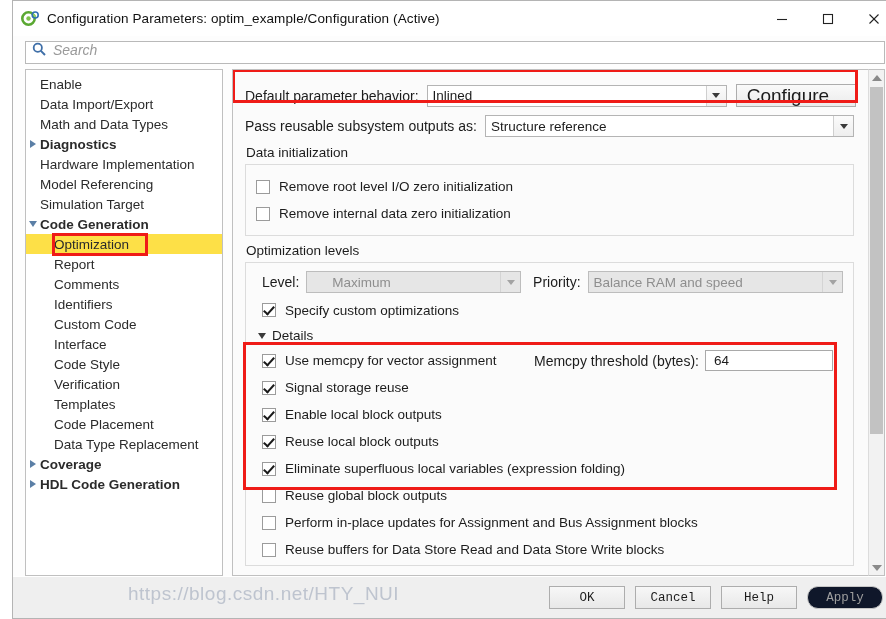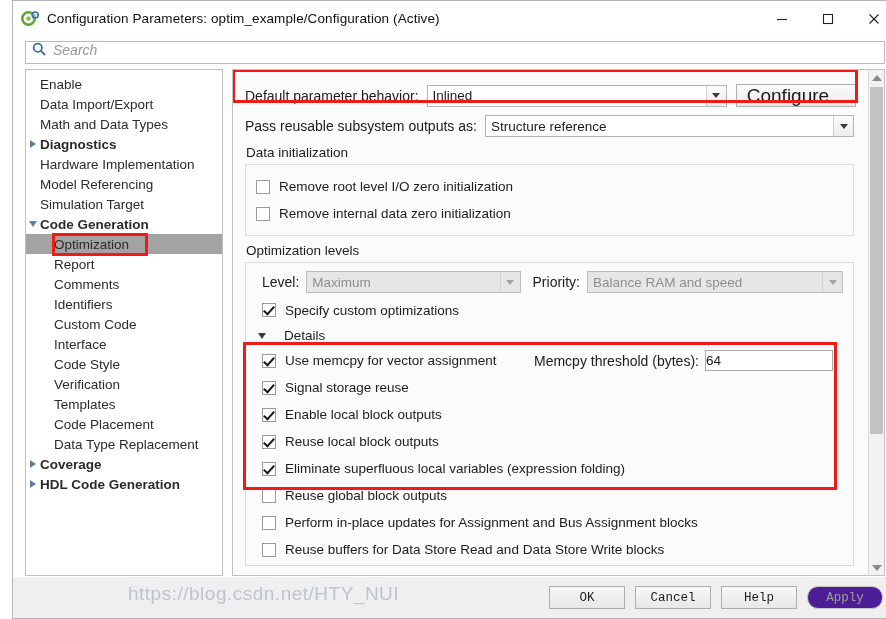--- a/index.html
+++ b/index.html
@@ -118,21 +118,21 @@
   }
   .tnode {
     height: 20px;
     display: flex;
     align-items: center;
     font-size: 13.5px;
     color: #2b2b2b;
     white-space: nowrap;
     position: relative;
   }
-  .tnode.sel { background: #a3a3a3; }
+  .tnode.sel { background: #fde047; }
   .tw-arrow {
     width: 14px;
     display: flex;
     align-items: center;
     justify-content: center;
     flex: 0 0 auto;
   }
   .tw-arrow i {
     display: block;
     width: 0; height: 0;
@@ -308,39 +308,38 @@
   .chktext {
     font-size: 13.5px;
     color: #1c1c1c;
     white-space: nowrap;
   }
 
   .details-hdr {
     display: flex;
     align-items: center;
     margin: 6px 0 4px 2px;
-    gap: 12px;
   }
   .details-hdr i {
     width: 0; height: 0;
     border-style: solid;
     border-width: 6px 4px 0 4px;
     border-color: #3a3a3a transparent transparent transparent;
     margin-right: 6px;
   }
   .details-hdr span { font-size: 13.5px; color: #1c1c1c; }
 
   .textfield {
     height: 21px;
     background: #ffffff;
     border: 1px solid #a9a9a9;
     box-sizing: border-box;
     display: flex;
     align-items: center;
-    padding-left: 0;
+    padding-left: 8px;
     font-size: 13.5px;
     color: #1c1c1c;
   }
 
   
   .footer {
     height: 42px;
     min-height: 42px;
     background: #efefef;
     border-top: 1px solid #ffffff;
@@ -358,21 +357,21 @@
     background: linear-gradient(#f7f7f7,#e8e8e8);
     border: 1px solid #adadad;
     font-family: "Liberation Mono", monospace;
     font-size: 12.5px;
     color: #1c1c1c;
     display: flex;
     align-items: center;
     justify-content: center;
     box-sizing: border-box;
   }
-  .footbtn.disabled { color: #9e9e9e; border-color: #c6c6c6; background: #4c1d95; border-radius: 11px; }
+  .footbtn.disabled { color: #9e9e9e; border-color: #c6c6c6; background: #0f172a; border-radius: 11px; }
 
   .watermark {
     position: absolute;
     left: 115px;
     top: 6px;
     font-size: 19px;
     color: rgba(150,160,180,0.55);
     white-space: nowrap;
     pointer-events: none;
     letter-spacing: 0.5px;
@@ -551,21 +550,21 @@
                 <span class="chktext">Remove internal data zero initialization</span>
               </div>
             </div>
         </div>
 
         <div class="sectitle" style="margin-top:7px;">Optimization levels</div>
         <div class="groupbox" style="margin-right:2px; padding-bottom:2px;">
 
           <div class="row" style="margin-bottom:5px;">
             <div class="lbl" style="margin-left:6px;">Level:</div>
-            <div class="combo disabled" style="width:225px; margin-left:7px;">
+            <div class="combo disabled" style="width:225px; margin-left:7px;padding-left:20px;">
               <span class="cval">Maximum</span>
               <span class="cbtn">
                   <i></i>
                 </span>
             </div>
             <div class="lbl" style="margin-left:12px;">Priority:</div>
             <div class="combo disabled" style="width:269px; margin-left:7px;">
               <span class="cval">Balance RAM and speed</span>
               <span class="cbtn">
                   <i></i>

